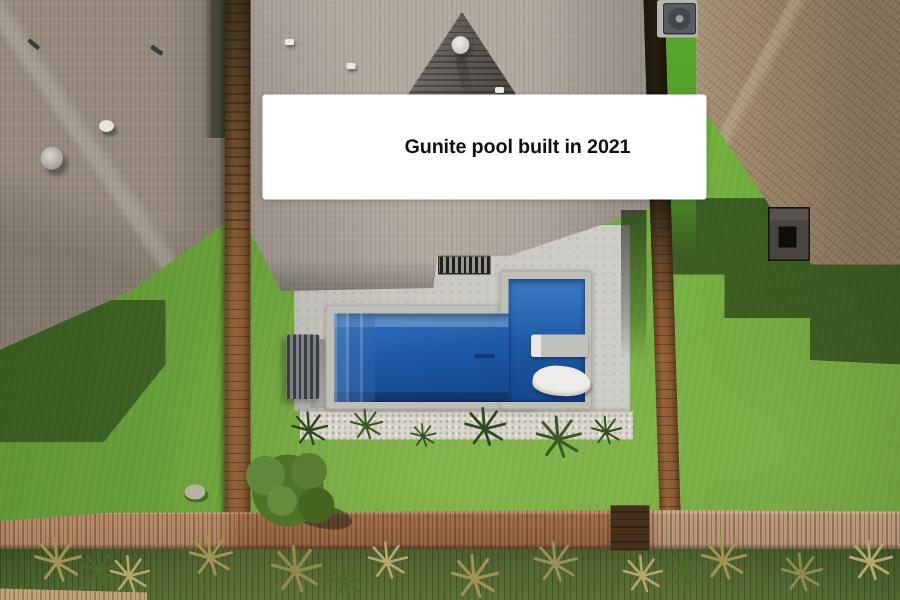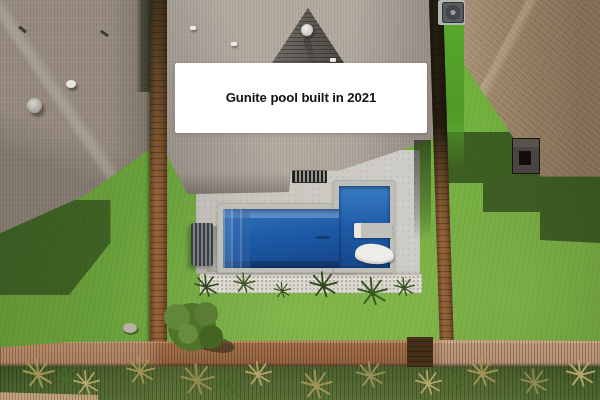--- a/index.html
+++ b/index.html
@@ -166,21 +166,21 @@
     background:repeating-linear-gradient(90deg,rgba(90,60,30,.35) 0 1px,transparent 1px 3px),#c0a37c;}
 
   
   .veg{left:0;top:0;width:600px;height:400px;pointer-events:none;}
 
   
   .caption{left:175px;top:63px;width:252px;height:70px;background:var(--caption-bg);
     color:var(--caption-text);border-radius:2px;display:flex;flex-direction:column;
     align-items:center;justify-content:center;text-align:center;
     font-weight:bold;font-size:13.2px;line-height:20px;letter-spacing:-.1px;
-    box-shadow:0 1px 4px rgba(0,0,0,.18);}
+    box-shadow:0 1px 4px rgba(0,0,0,.18);padding-left:44px;}
 </style>
 </head>
 <body>
 
 <div id="stage">
   <div class="abs grass-base"></div>
   <div class="abs left-yard-shadow"></div>
   <div class="abs right-yard-shadow"></div>
   <div class="abs wild-strip"></div>
 

